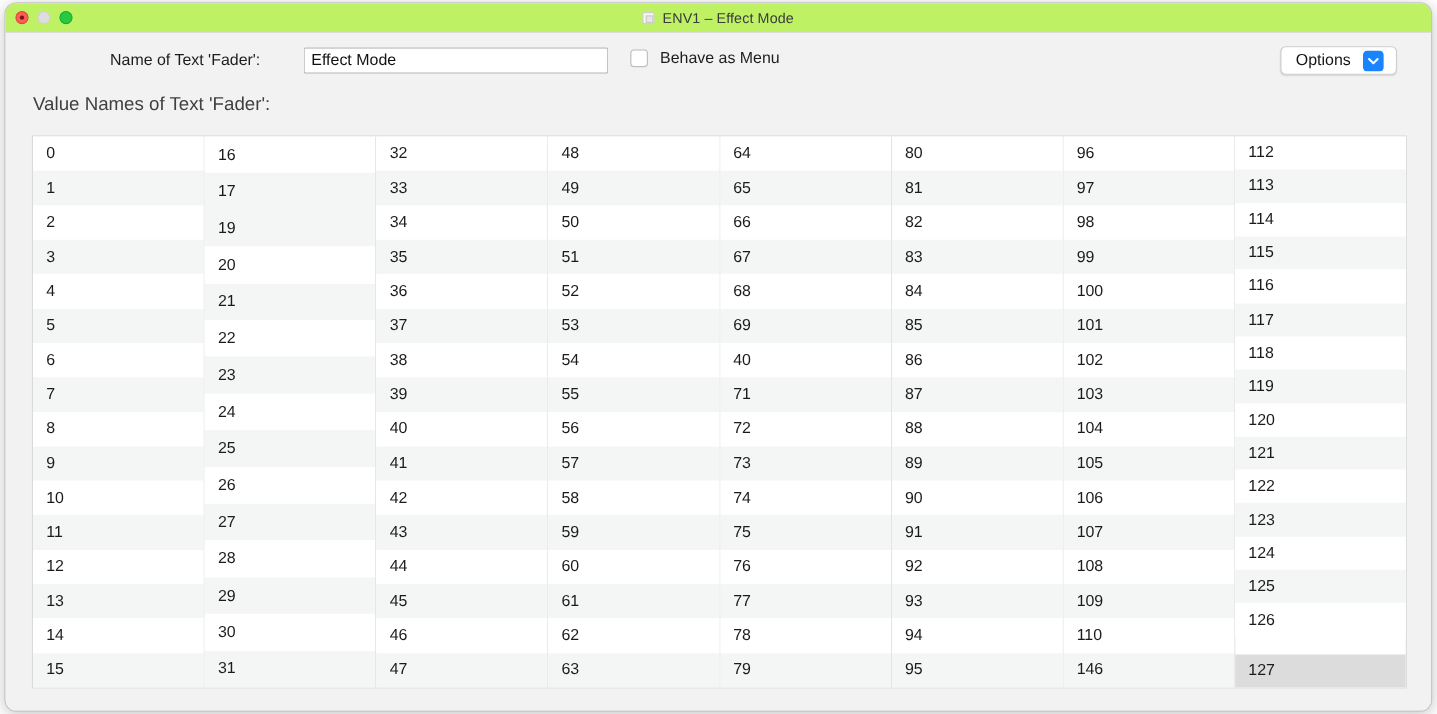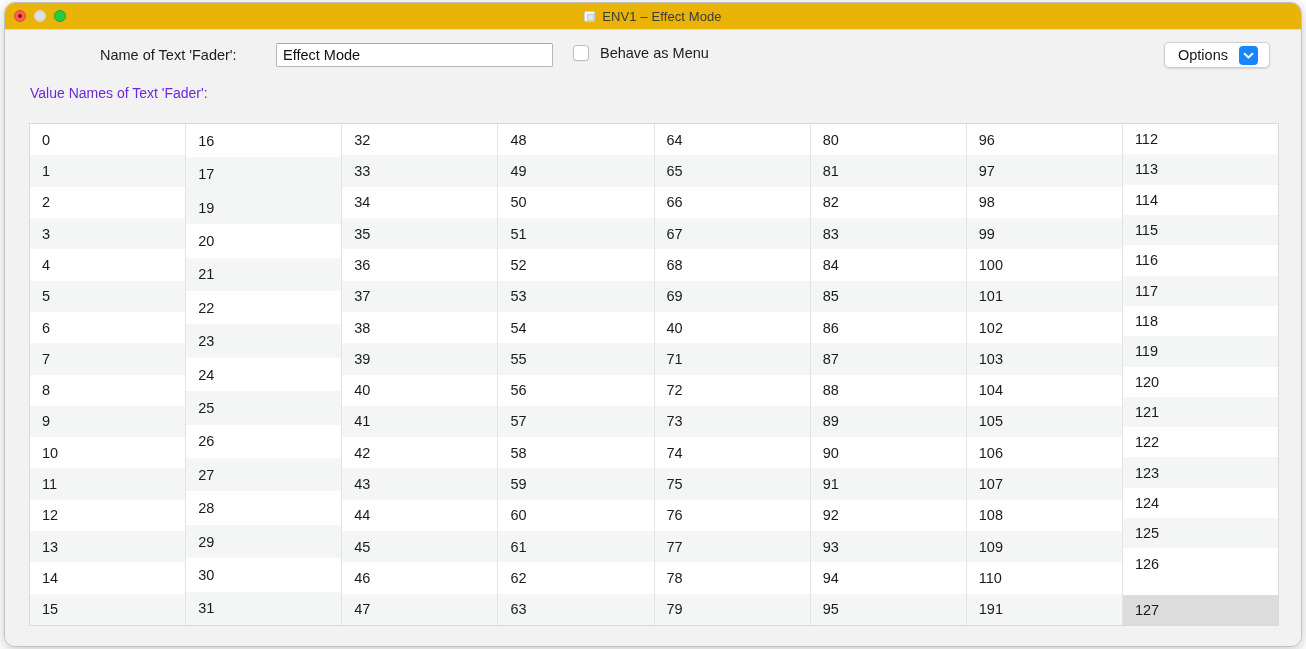--- a/index.html
+++ b/index.html
@@ -16,21 +16,21 @@
     background: #f2f2f2;
     border-radius: 11px;
     border: 1px solid #c2c2c2;
     box-shadow: 0 3px 14px rgba(0,0,0,0.22);
     overflow: hidden;
   }
   
   #titlebar {
     position: relative;
     height: 27px;
-    background: #eab308;
+    background: #bef264;
     border-bottom: 1px solid #dcdcdc;
   }
   #traffic {
     position: absolute;
     left: 9px; top: 50%;
     transform: translateY(-50%);
     display: flex;
     gap: 8px;
     align-items: center;
   }
@@ -158,22 +158,22 @@
     border-radius: 4px;
     display: flex;
     align-items: center;
     justify-content: center;
     flex: none;
   }
   #options-chevron svg { display: block; }
   #values-label {
     position: absolute;
     left: 25px; top: 55px;
-    font-size: 14px;
-    color: #6d28d9;
+    font-size: 17px;
+    color: #404040;
     white-space: nowrap;
   }
   
   #table-frame {
     position: absolute;
     left: 24px; top: 93px;
     width: 1250px; height: 503px;
     background: #ffffff;
     border: 1px solid #dadada;
     overflow: hidden;
@@ -363,21 +363,21 @@
             <div class="cell alt">101</div>
             <div class="cell">102</div>
             <div class="cell alt">103</div>
             <div class="cell">104</div>
             <div class="cell alt">105</div>
             <div class="cell">106</div>
             <div class="cell alt">107</div>
             <div class="cell">108</div>
             <div class="cell alt">109</div>
             <div class="cell">110</div>
-            <div class="cell alt">191</div>
+            <div class="cell alt">146</div>
           </div>
           <div class="col">
             <div class="cell">112</div>
             <div class="cell alt">113</div>
             <div class="cell">114</div>
             <div class="cell alt">115</div>
             <div class="cell">116</div>
             <div class="cell alt">117</div>
             <div class="cell">118</div>
             <div class="cell alt">119</div>

